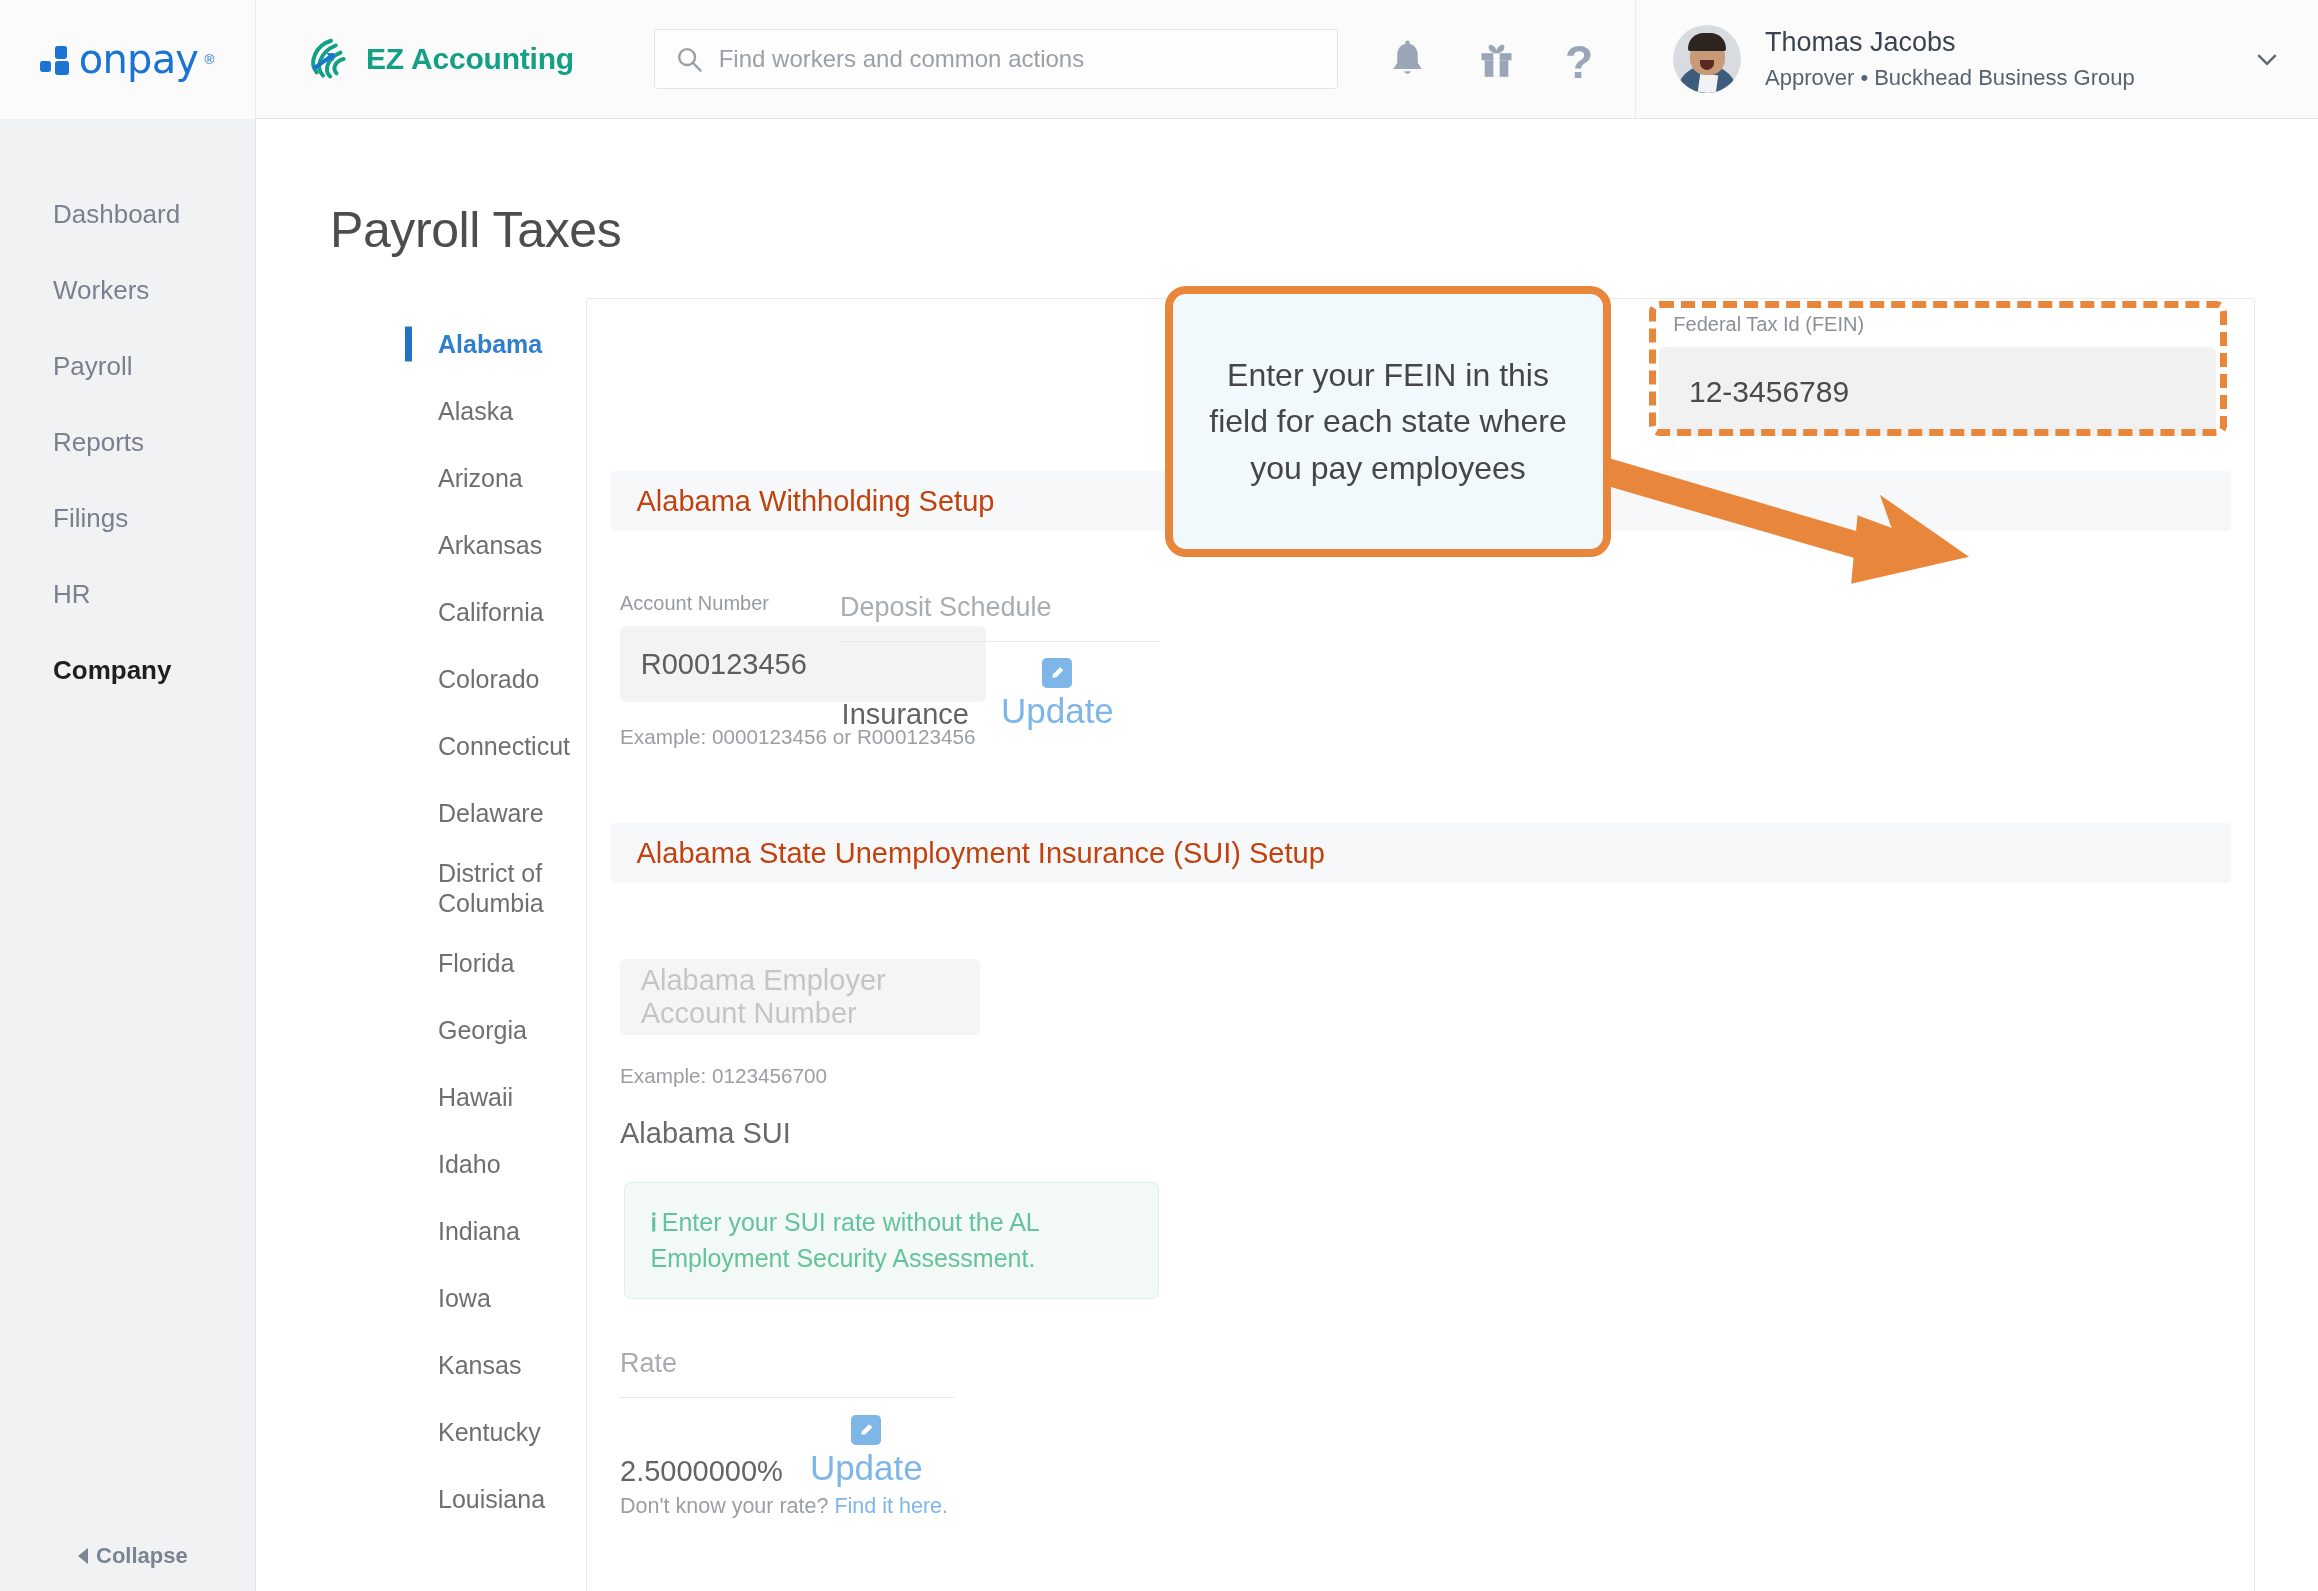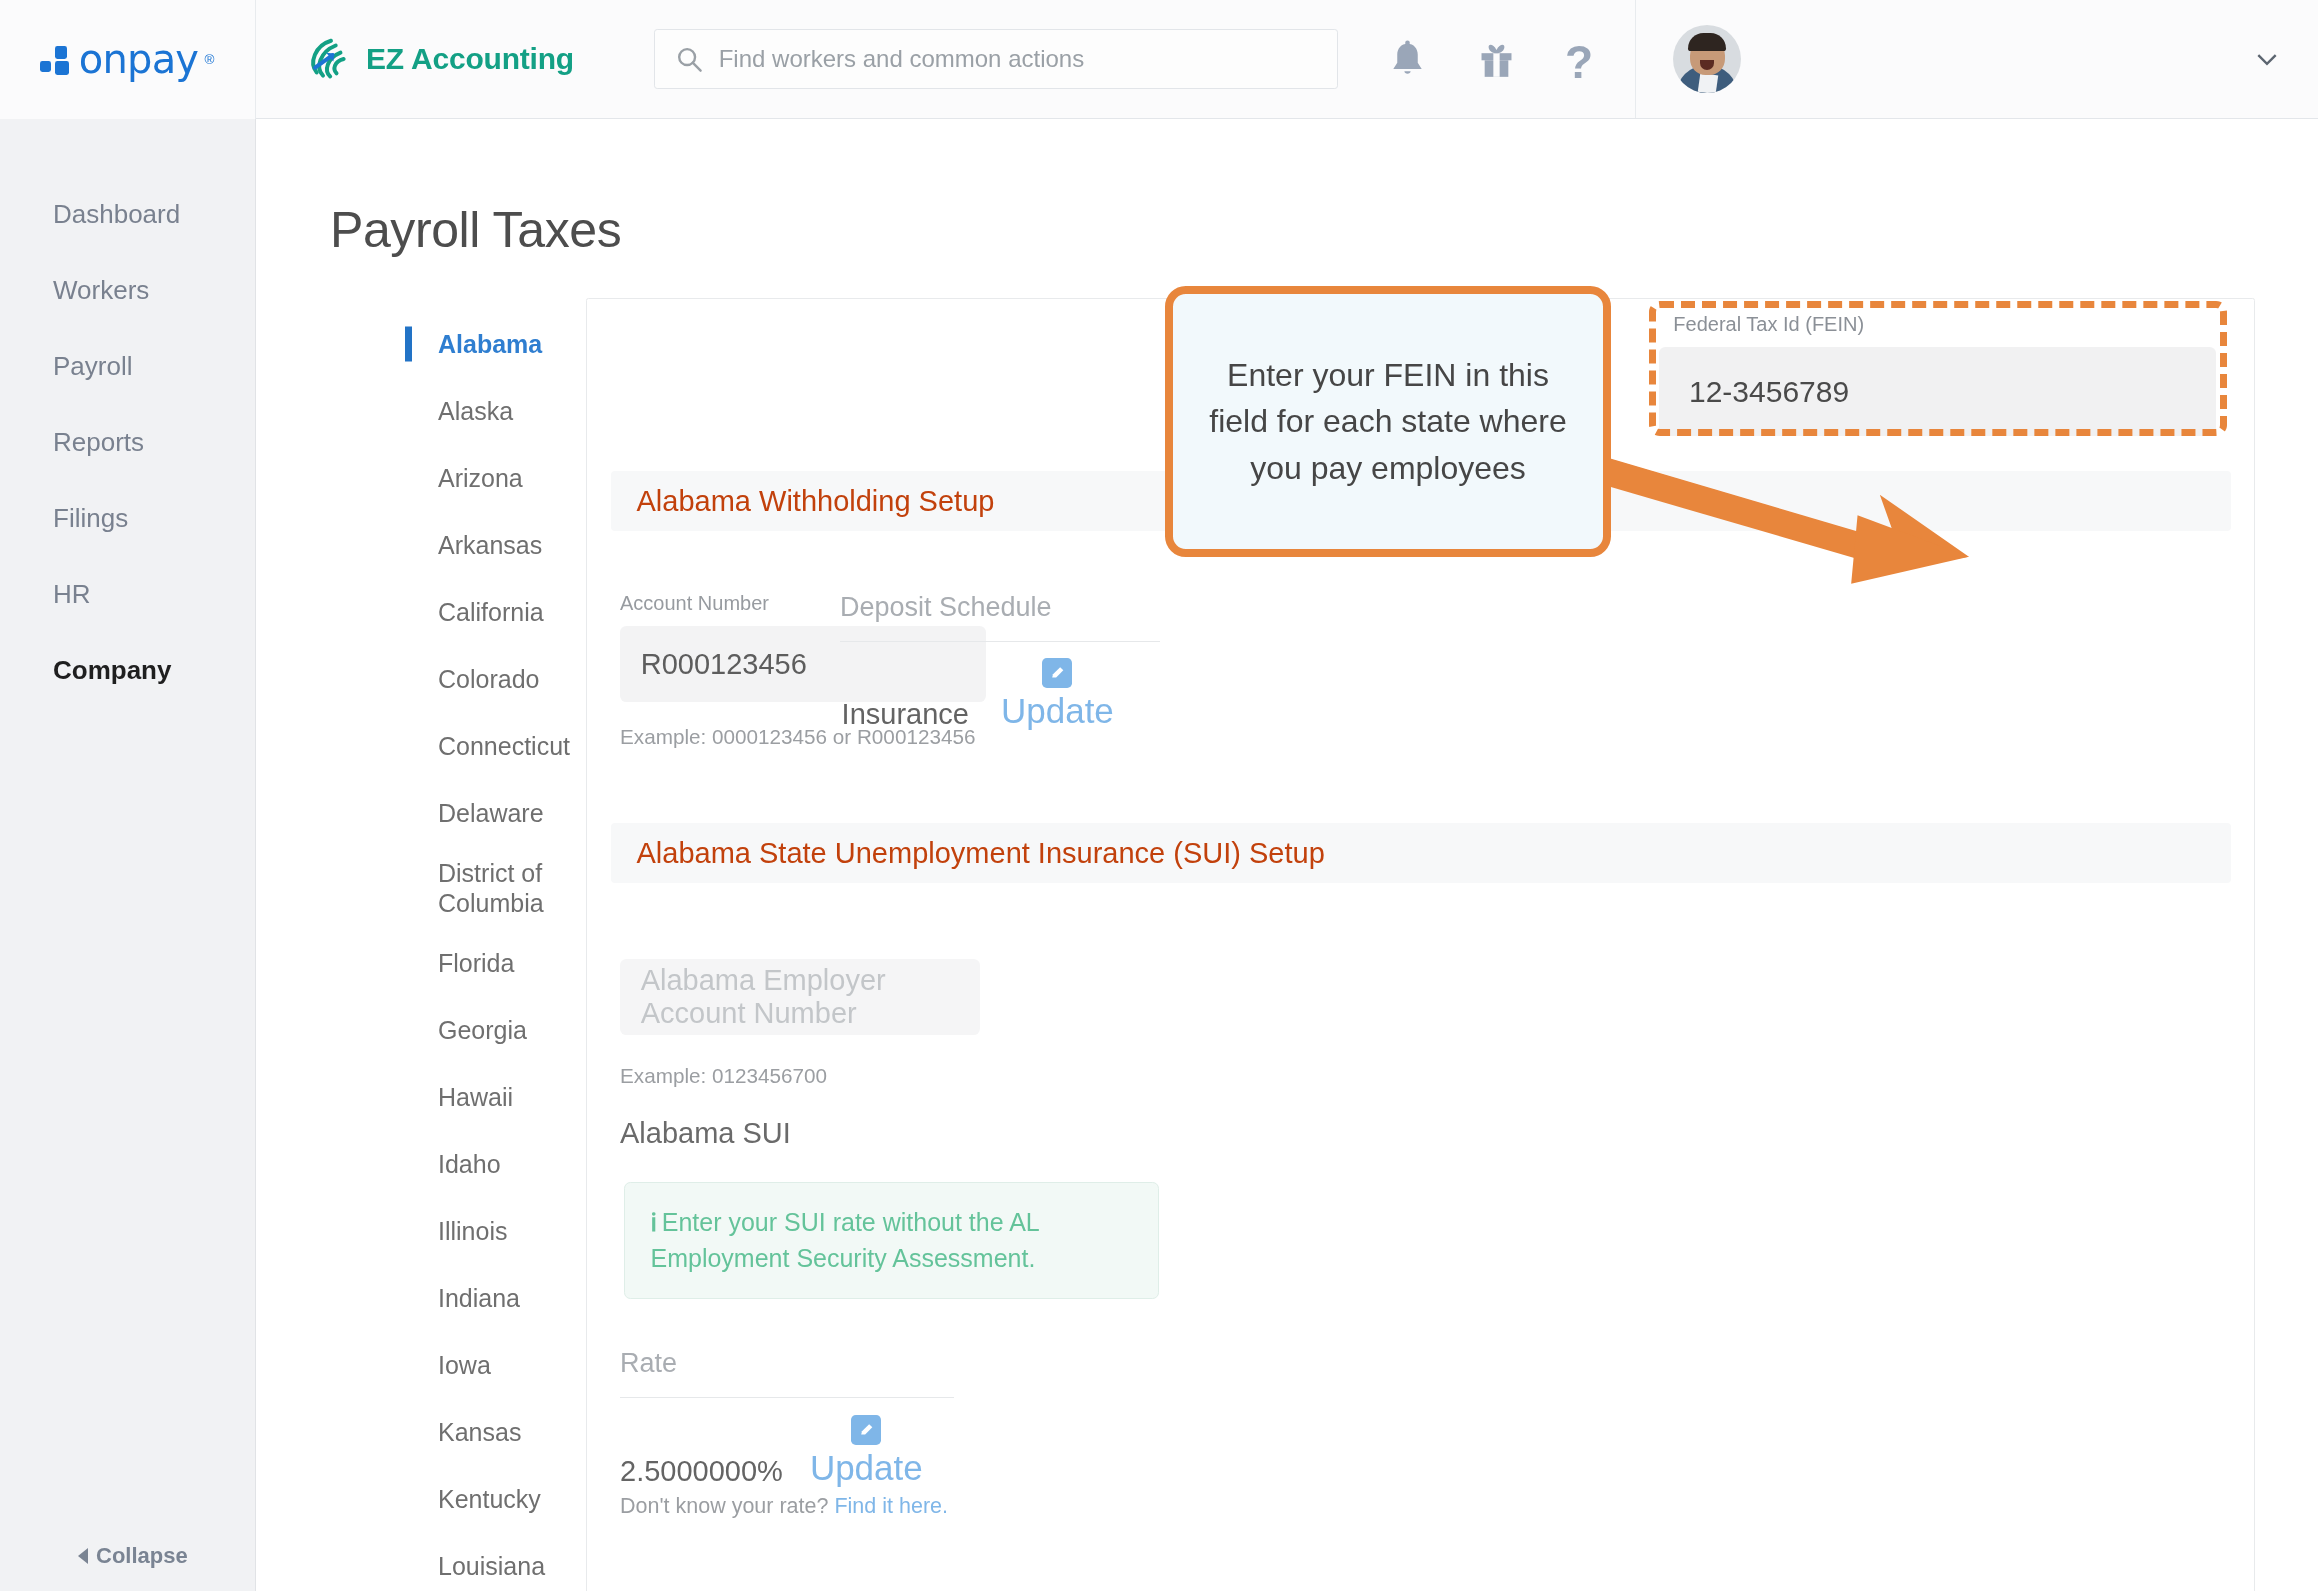--- a/index.html
+++ b/index.html
@@ -280,20 +280,24 @@
       <span class="hdr-ico q-mark">?</span>
     </div>
 
     <div class="user-zone">
       <span class="avatar">
         <span class="body"></span>
           <span class="collar"></span>
         <span class="head"></span>
           <span class="hair"></span>
           <span class="mouth"></span>
+      </span>
+      <span>
+        <div class="user-name">Thomas Jacobs</div>
+        <div class="user-role">Approver • Buckhead Business Group</div>
       </span>
       <span class="user-caret">
         <svg width="30" height="30" viewBox="0 0 38 38">
           <polyline points="8,14 19,25 30,14" fill="none" stroke="#5c6570" stroke-width="3"></polyline>
         </svg>
       </span>
     </div>
   </div>
 
   <div class="leftnav">
@@ -323,21 +327,20 @@
       <div class="state-item">Arkansas</div>
       <div class="state-item">California</div>
       <div class="state-item">Colorado</div>
       <div class="state-item">Connecticut</div>
       <div class="state-item">Delaware</div>
       <div class="state-item two-line">District of Columbia</div>
       <div class="state-item">Florida</div>
       <div class="state-item">Georgia</div>
       <div class="state-item">Hawaii</div>
       <div class="state-item">Idaho</div>
-      <div class="state-item">Illinois</div>
       <div class="state-item">Indiana</div>
       <div class="state-item">Iowa</div>
       <div class="state-item">Kansas</div>
       <div class="state-item">Kentucky</div>
       <div class="state-item">Louisiana</div>
     </div>
 
     <div class="card">
 
       <div class="fein-block">

